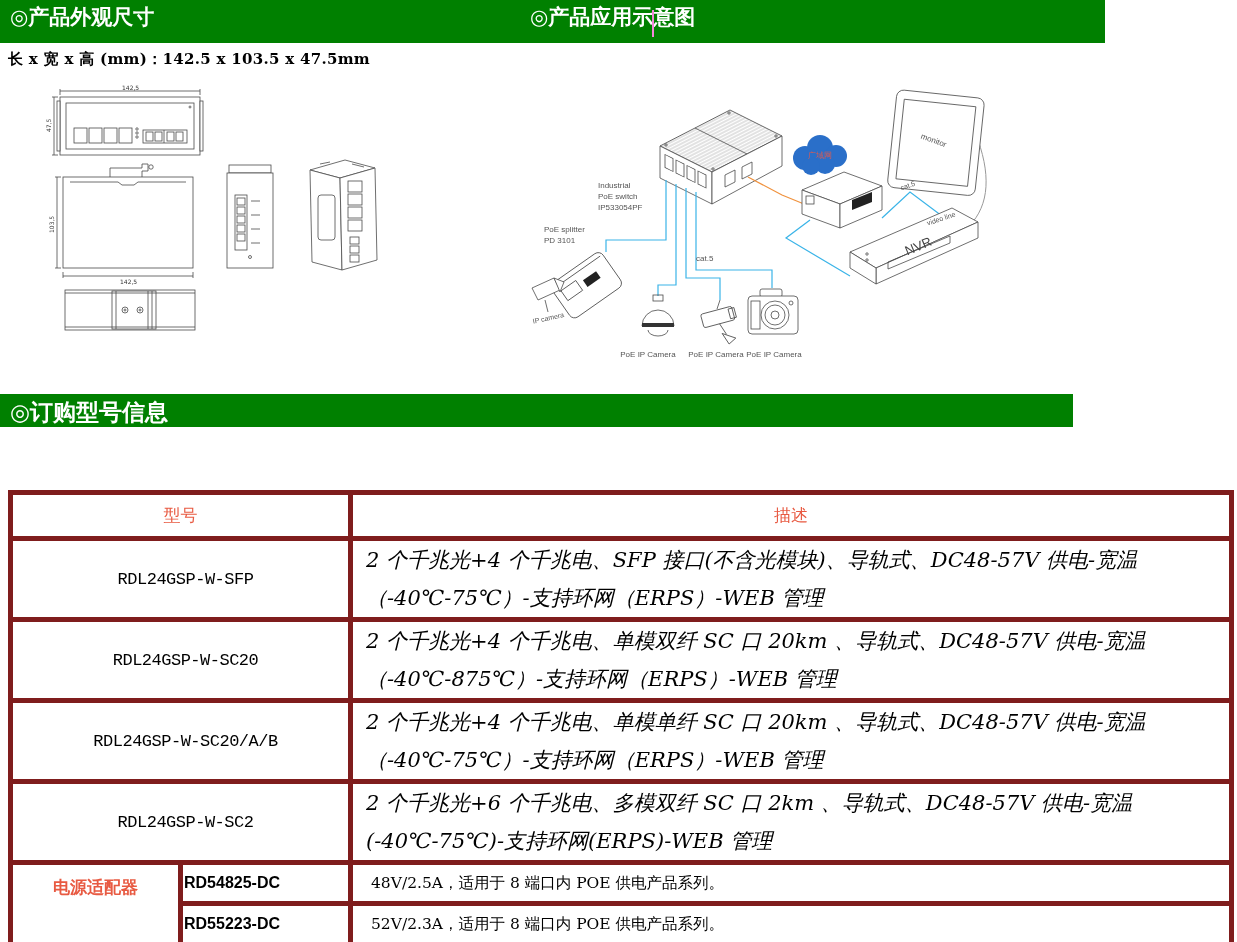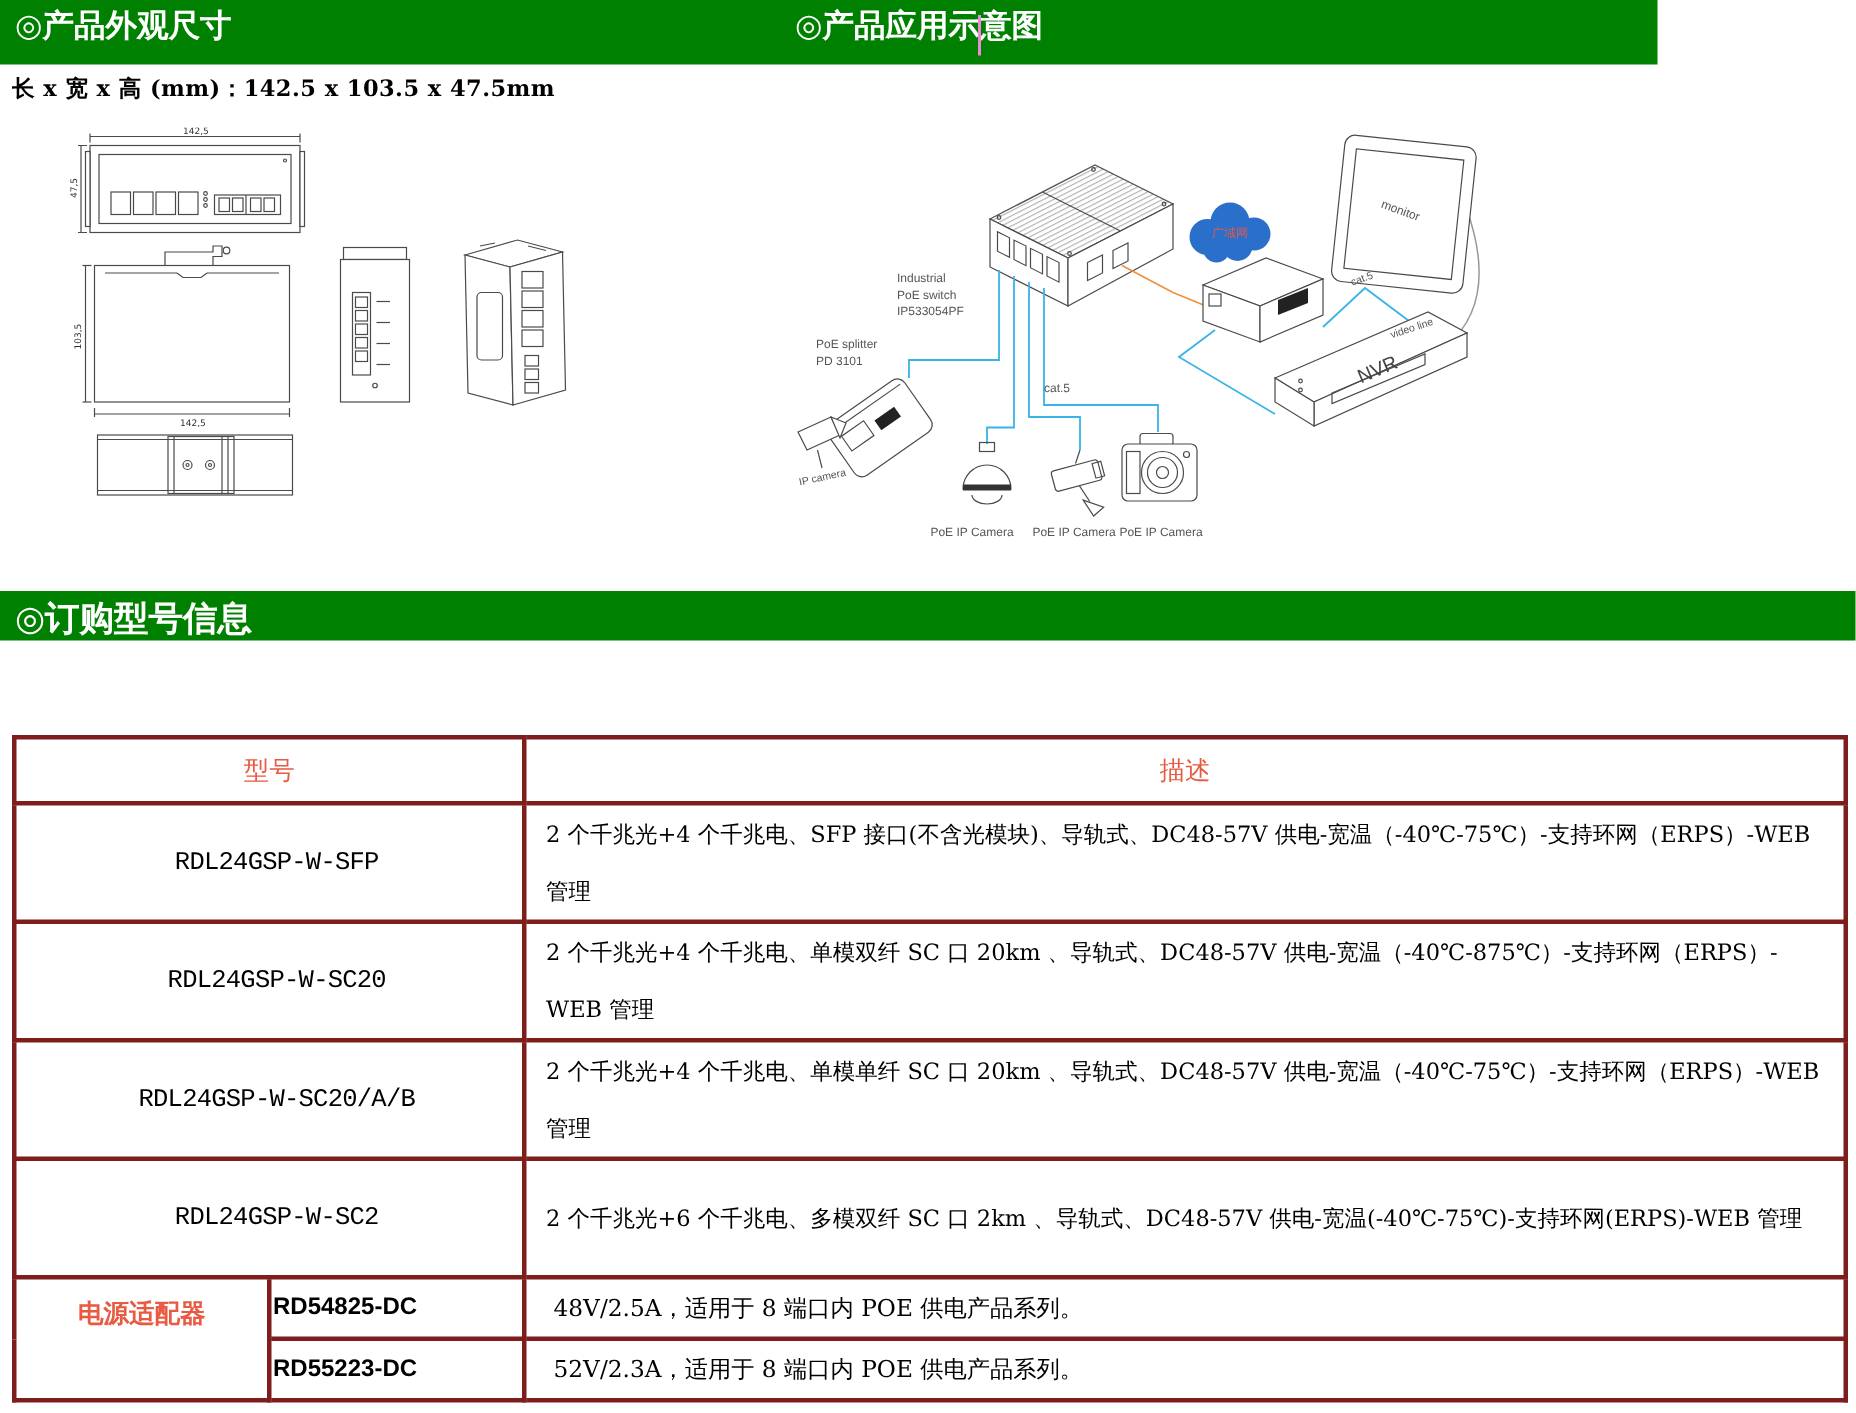--- a/index.html
+++ b/index.html
@@ -5,42 +5,42 @@
   html,body{margin:0;padding:0;background:#fff;}
   body{width:1237px;height:942px;position:relative;overflow:hidden;
        font-family:"DejaVu Serif","Liberation Serif",serif;color:#000;}
   .abs{position:absolute;}
   .greenbar{background:var(--green);color:#fff;font-family:"DejaVu Sans","Liberation Sans",sans-serif;
             font-weight:bold;display:flex;align-items:center;}
   #bar1{left:0;top:8;width:1105px;height:43px;font-size:21px;}
   #bar1 .t1{position:absolute;left:10px;top:3px;}
   #bar1 .t2{position:absolute;left:530px;top:3px;}
   #cursor{left:652px;top:10px;width:2px;height:27px;background:var(--pink);}
-  #bar2{left:0;top:394px;width:1237px;height:33px;font-size:23px;}
+  #bar2{left:0;top:394px;width:1073px;height:33px;font-size:23px;}
   #bar2 .t1{position:absolute;left:10px;top:3px;}
   #dimline{left:8px;top:50px;font-size:15px;font-weight:bold;letter-spacing:.3px;}
   svg{position:absolute;}
   #tech-svg{left:30px;top:85px;}
   #app-svg{left:520px;top:80px;}
   .ln{stroke:#4a4a4a;stroke-width:.8;fill:none;}
   .lnf{stroke:#4a4a4a;stroke-width:.8;fill:#fff;}
   .dim{font-size:6px;fill:#333;font-family:"DejaVu Sans",sans-serif;}
   .lbl{font-size:8px;fill:#555;font-family:"Liberation Sans","DejaVu Sans",sans-serif;}
   .lbl-s{font-size:7px;fill:#555;font-family:"Liberation Sans","DejaVu Sans",sans-serif;}
   .cyan{stroke:var(--cyan);stroke-width:1.2;fill:none;}
   .orange{stroke:var(--orange);stroke-width:1.2;fill:none;}
   .gray-line{stroke:#999;stroke-width:1;fill:none;}
   
   #order-table{position:absolute;left:8px;top:490px;width:1221px;border-collapse:collapse;
                table-layout:fixed;}
-  #order-table td{border:3px solid #7f1d1d;font-size:16px;vertical-align:middle;}
+  #order-table td{border:5px solid #7f1d1d;font-size:16px;vertical-align:middle;}
   #order-table .hdr{color:var(--red);text-align:center;font-size:17px;height:39px;}
   #order-table .model{text-align:center;font-family:"Liberation Mono","DejaVu Sans Mono",monospace;
                       font-size:17px;letter-spacing:-0.5px;padding-left:11px;}
-  #order-table .desc{padding:0 13px;line-height:38px;font-size:15px;}
+  #order-table .desc{padding:0 13px;line-height:38px;font-size:21px;font-style:italic;}
   #order-table .desc2{padding:0 18px;font-size:15.5px;}
   #order-table .adapter{color:var(--red);font-weight:bold;text-align:center;vertical-align:top;
                         padding-top:11px;font-size:17px;}
   #order-table .pn{text-align:left;font-family:"Liberation Sans","DejaVu Sans",sans-serif;
                    font-weight:bold;font-size:16px;}
   .r80{height:79px;} .r40{height:39px;} .r42{height:41px;margin-top:24px;}
 </style>
 </head>
 <body>
 

